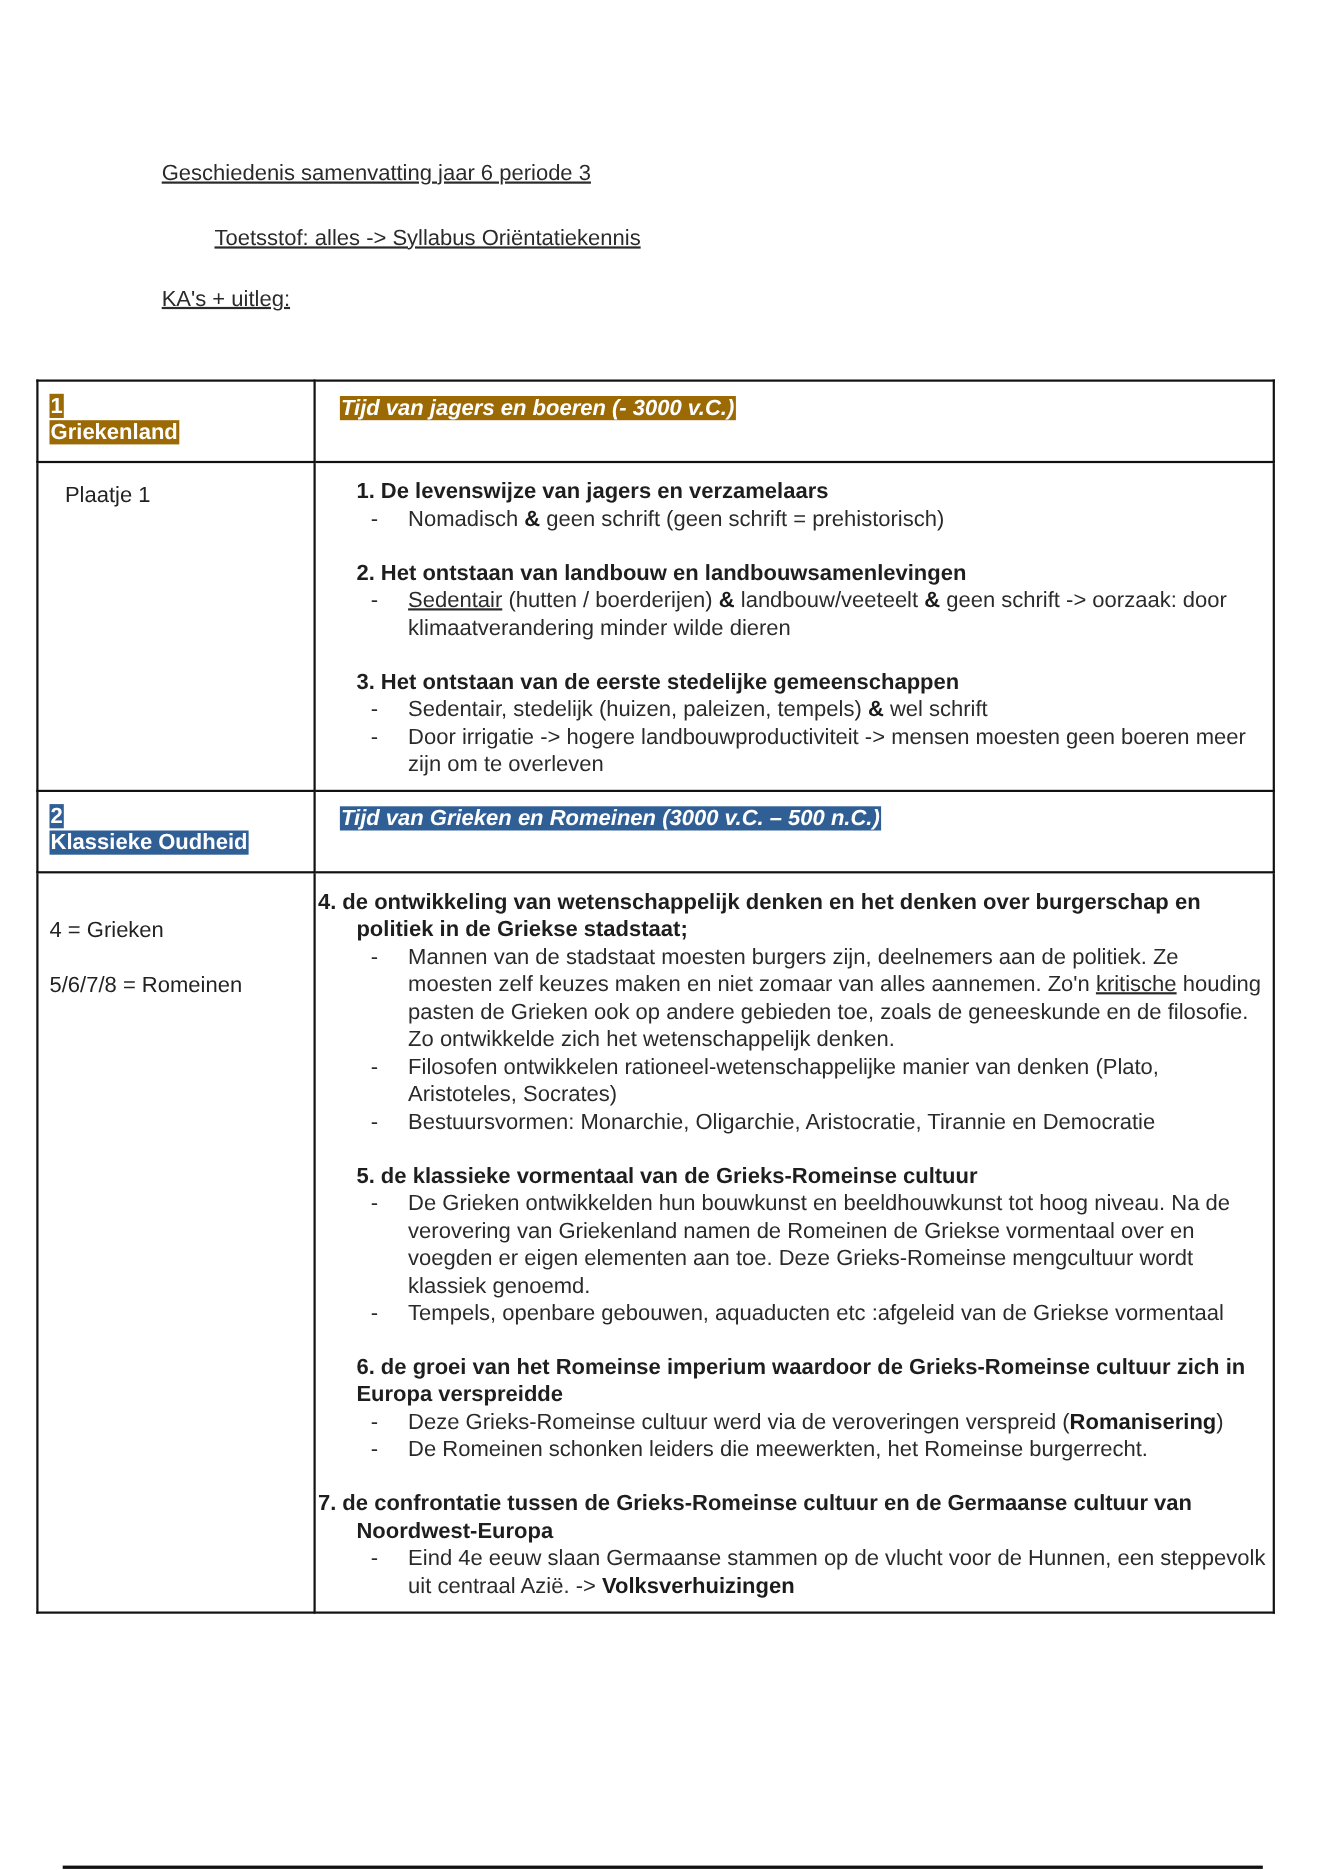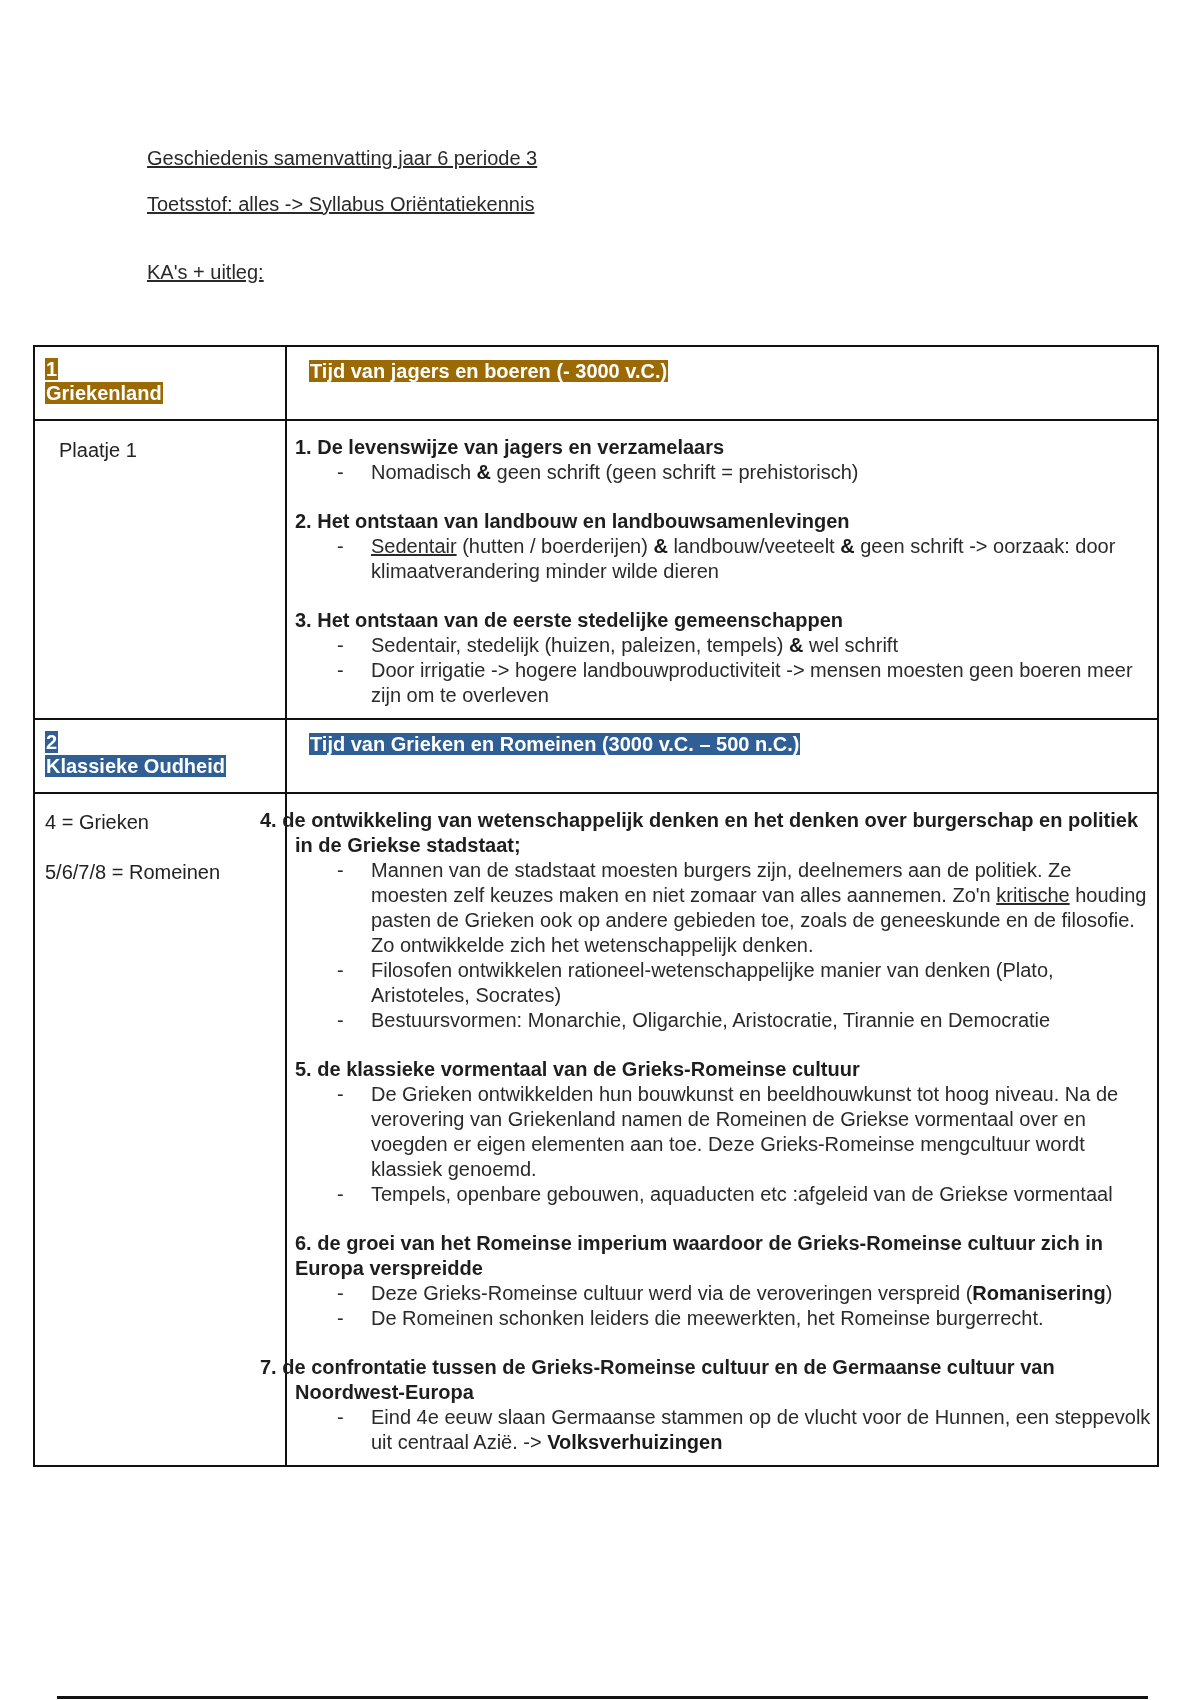--- a/index.html
+++ b/index.html
@@ -17,21 +17,21 @@
     }
     .intro {
       position: absolute;
       left: 147px;
       font-size: 20px;
       color: #2a2a2a;
       white-space: nowrap;
       text-decoration: underline;
     }
     #intro-title { top: 147px; }
-    #intro-toetsstof { top: 193px; }
+    #intro-toetsstof { top: 206px; margin-left: 48px; }
     #intro-ka { top: 261px; }
 
     table.summary {
       position: absolute;
       left: 33px;
       top: 345px;
       width: 1124px;
       border-collapse: collapse;
       table-layout: fixed;
     }
@@ -57,43 +57,44 @@
       padding: 0 1px;
     }
     .hl.brown { background: #9c6a05; }
     .hl.blue { background: #2f5f95; }
 
     .hl-right {
       padding: 12px 0 0 22px;
       font-weight: bold;
       font-size: 20px;
       line-height: 24px;
+      font-style: italic;
     }
 
     .left-label {
       font-weight: normal;
       font-size: 20px;
       color: #222;
     }
     .left-plaatje { padding: 18px 0 0 24px; }
-    .left-grieken { padding: 16px 4px 0 10px; line-height: 24px; }
+    .left-grieken { padding: 16px 4px 0 10px; line-height: 24px; margin-top: 24px; }
     .left-grieken .gap { height: 26px; }
 
     .content {
       padding: 14px 0 10px 0;
       font-size: 20px;
       line-height: 25px;
     }
     .section {
       margin-bottom: 24px;
     }
     .section:last-child { margin-bottom: 0; }
     .sec-title {
       font-weight: bold;
-      padding-left: 8px;
+      padding-left: 37px;
       color: #1e1e1e;
     }
     .sec-title.hanging {
       text-indent: -35px;
     }
     ul.bullets {
       list-style: none;
       margin: 0;
       padding: 0;
     }

